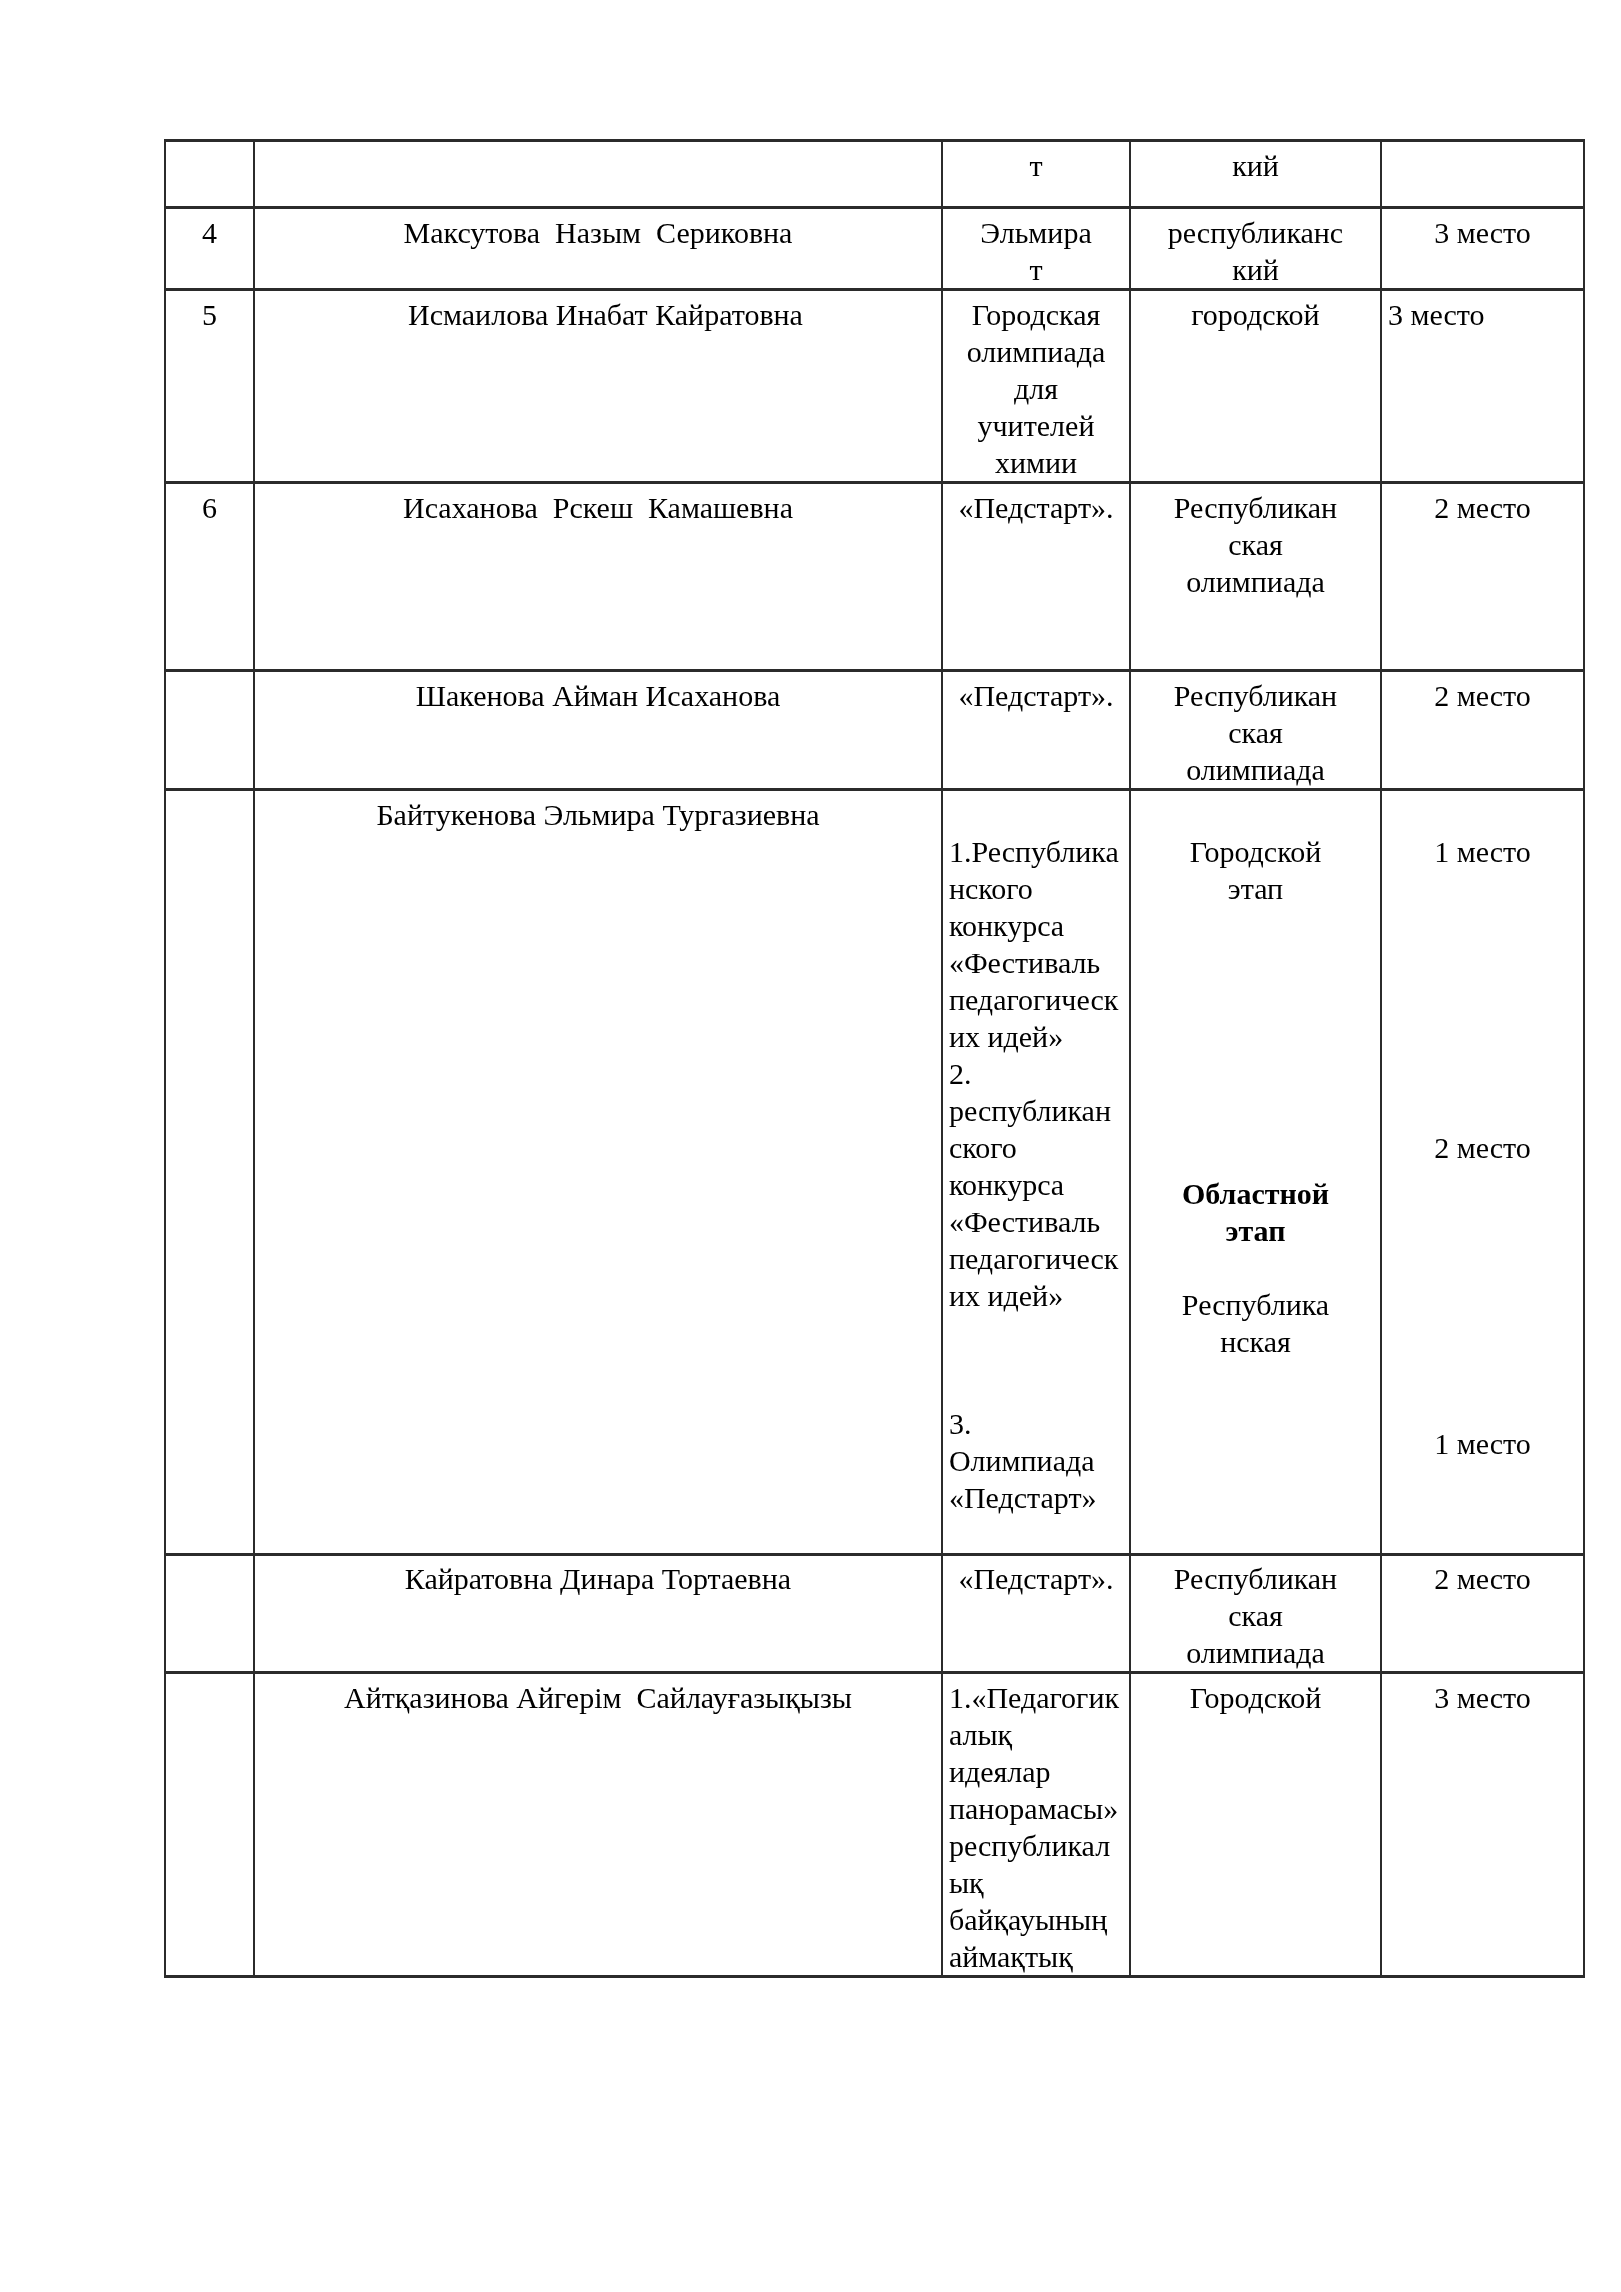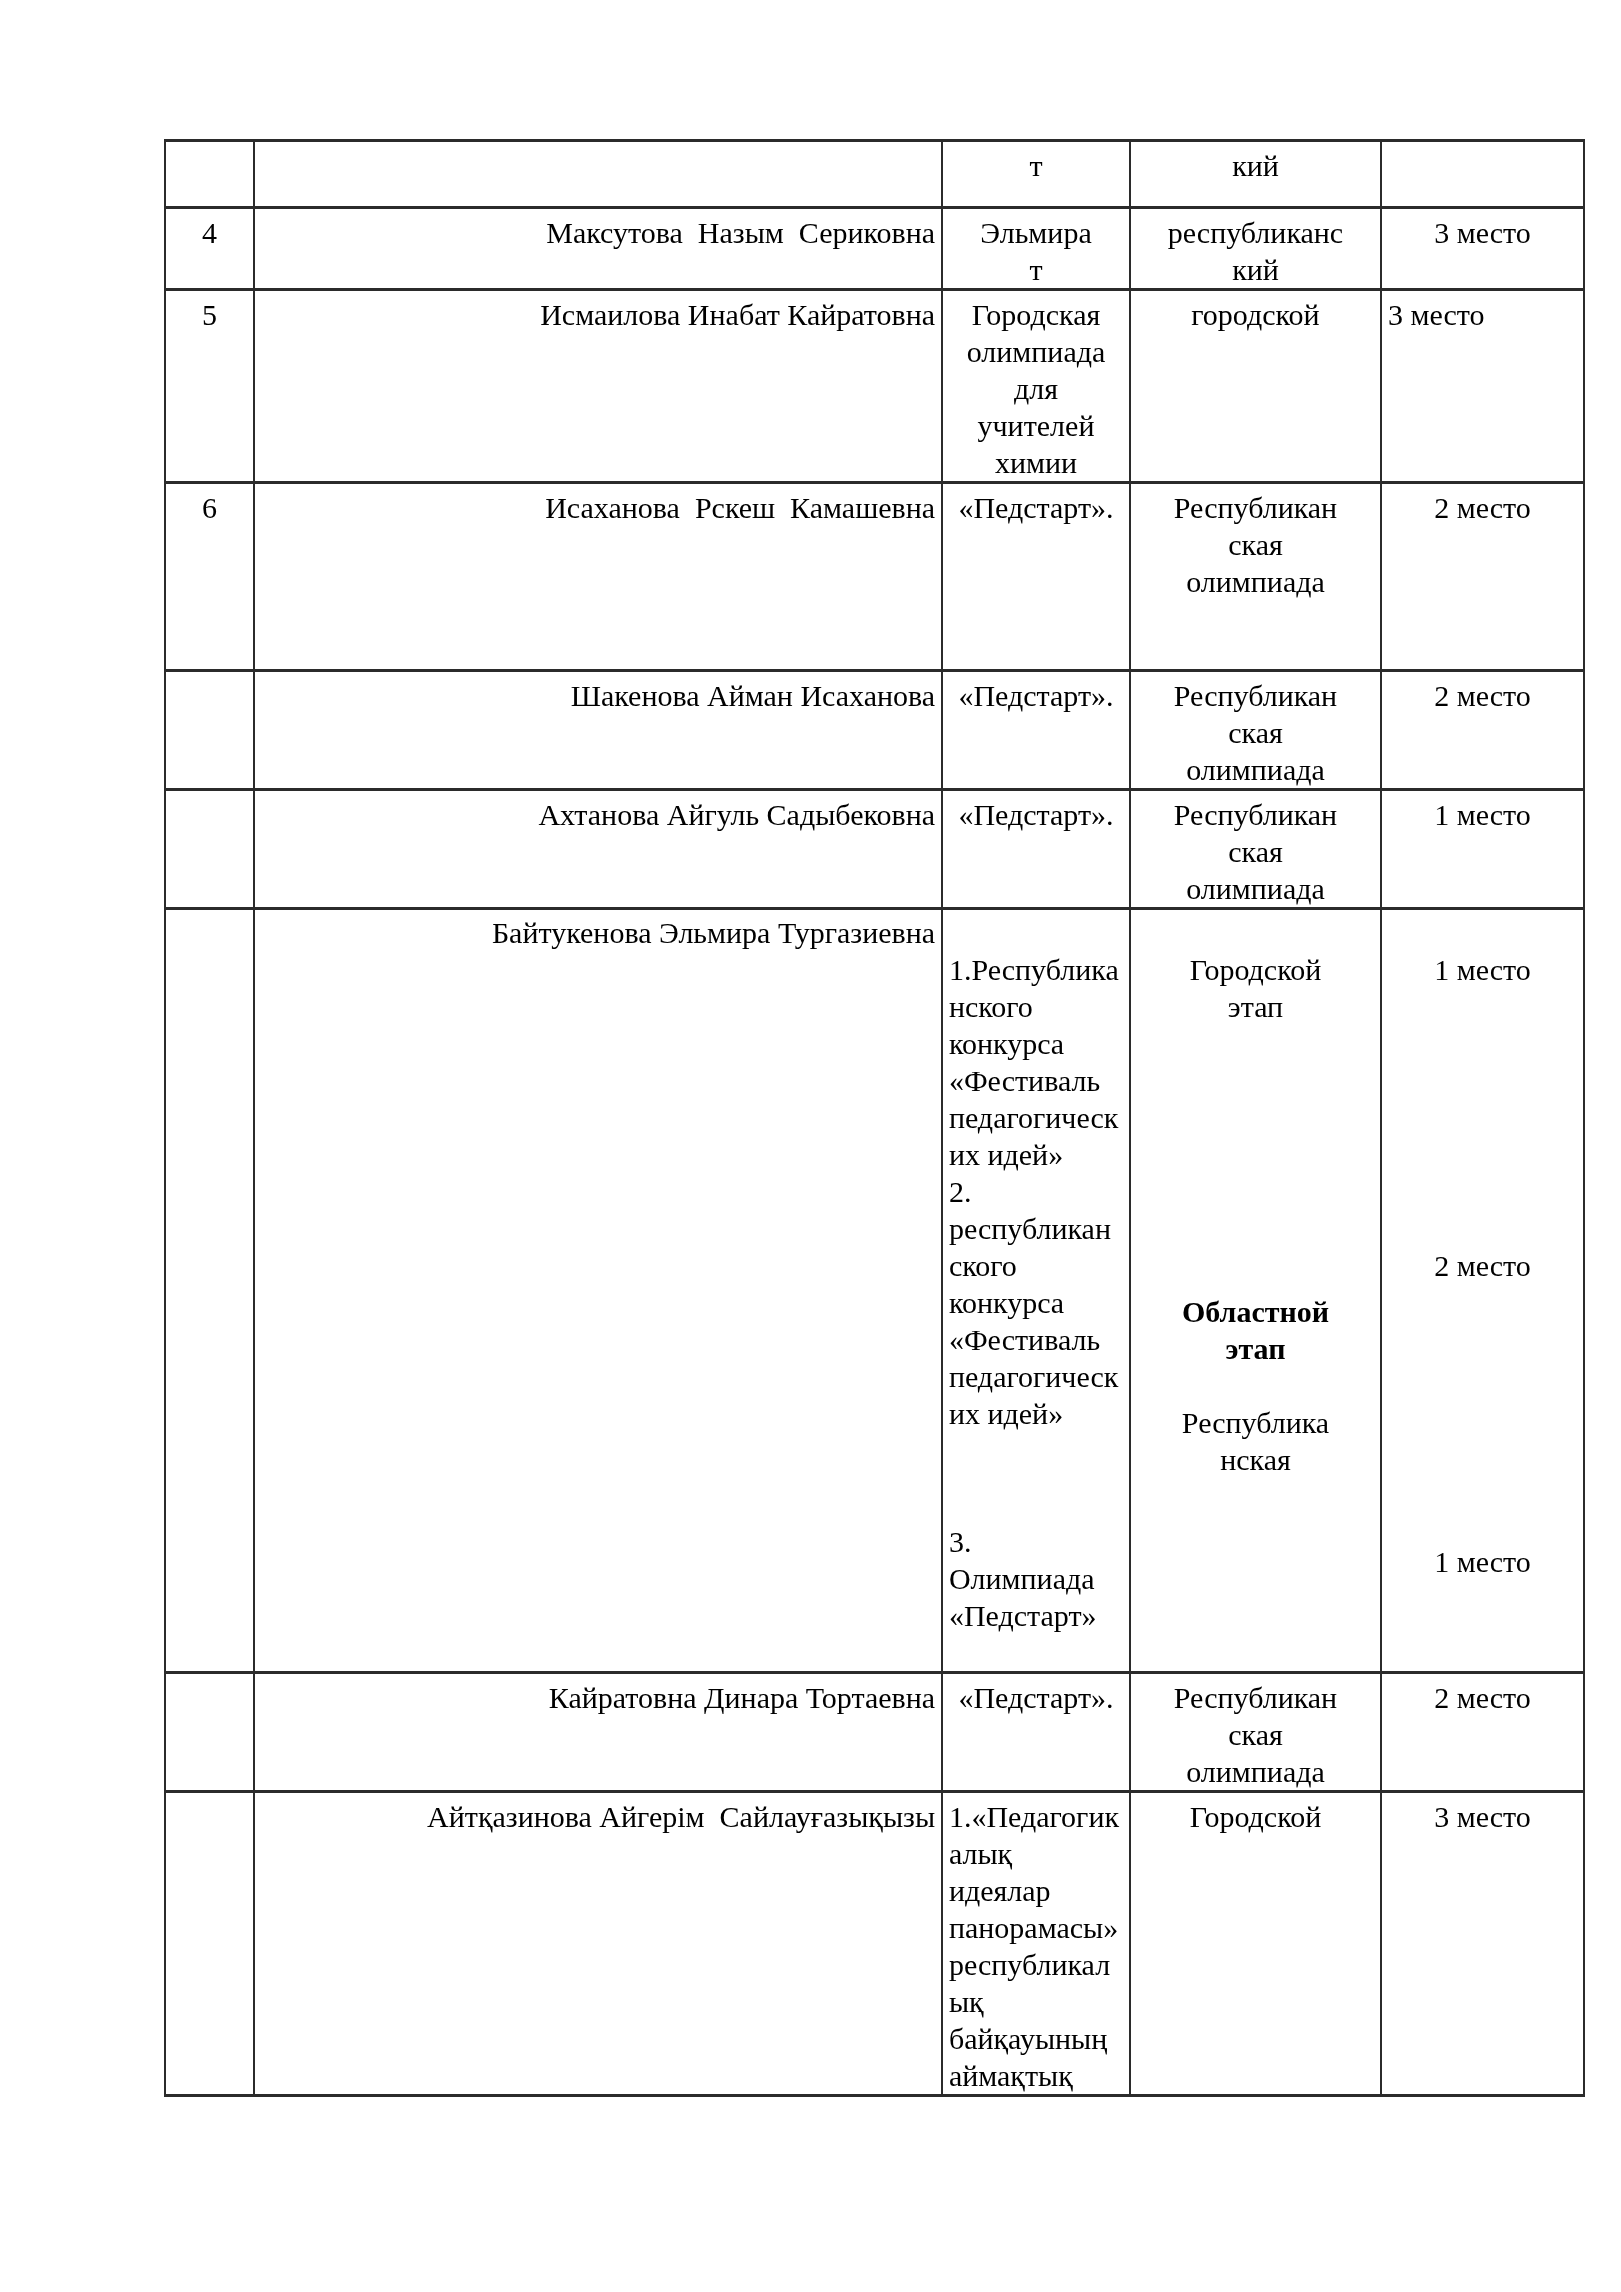--- a/index.html
+++ b/index.html
@@ -25,21 +25,21 @@
     border-color: #2b2b2b;
     border-width: 3.9px 2.9px;
     vertical-align: top;
     padding: 4.9px 5.9px 0 5.9px;
     font-size: 30px;
     line-height: 37px;
     white-space: pre-line;
     overflow: hidden;
   }
   td.num   { text-align: center; }
-  td.name  { text-align: right; }
+  td.name  { text-align: center; }
   .c { text-align: center; }
   .l { text-align: left; }
   
   .gap-comp2  { margin-top: 54px; }
   .gap-level2 { margin-top: 231px; font-weight: bold; }
   .gap-level3 { }
   .gap-place2 { margin-top: 222px; }
   .gap-place3 { margin-top: 222px; }
 </style>
 </head>
@@ -99,29 +99,20 @@
       <tr style="height:116px">
         <td class="num"></td>
         <td class="name">Шакенова Айман Исаханова</td>
         <td class="c">«Педстарт».</td>
         <td class="c">Республикан
 ская
 олимпиада</td>
         <td class="c">2 место</td>
       </tr>
 
-      <tr style="height:108px">
-        <td class="num"></td>
-        <td class="name">&nbsp;&nbsp;Ахтанова Айгуль Садыбековна</td>
-        <td class="c">«Педстарт».</td>
-        <td class="c">Республикан
-ская
-олимпиада</td>
-        <td class="c">1 место</td>
-      </tr>
 
       <tr style="height:721px">
         <td class="num"></td>
         <td class="name">Байтукенова Эльмира Тургазиевна</td>
         <td class="l">
           <div>1.Республика
 нского
 конкурса
 «Фестиваль
 педагогическ

